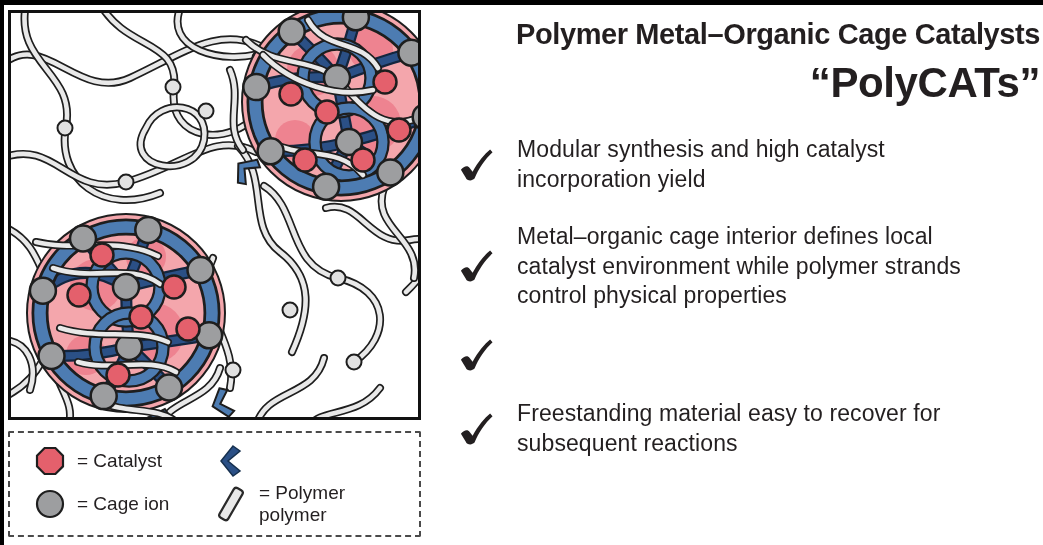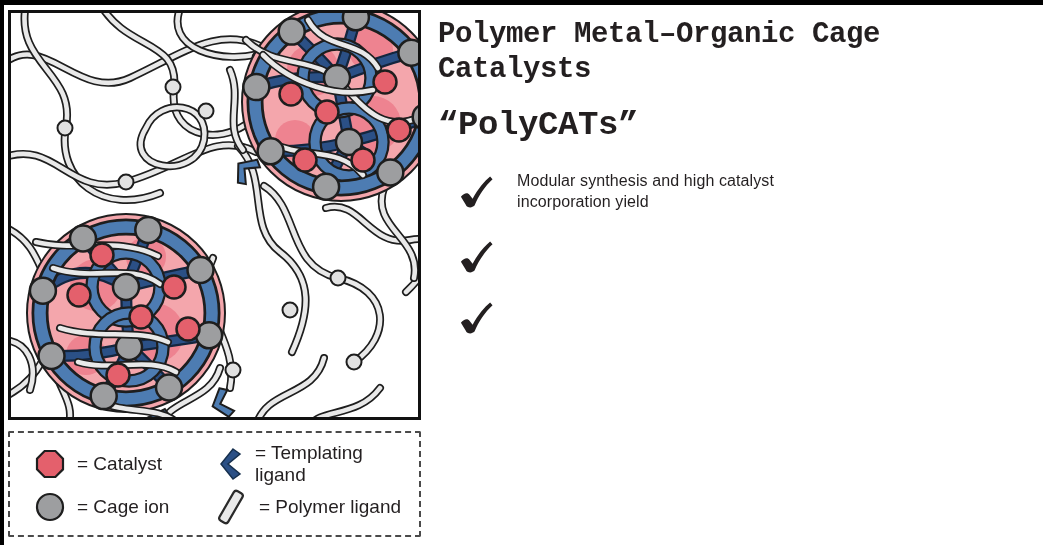--- a/index.html
+++ b/index.html
@@ -30,27 +30,27 @@
   .legend{
     position:absolute;left:4px;top:426px;width:413px;height:106px;box-sizing:border-box;
     border:2.5px dashed #4a4a4a;border-radius:2px;
     display:grid;grid-template-columns:180px auto;align-items:center;
     padding:8px 4px 8px 24px;
   }
   .leg-item{display:flex;align-items:center;gap:11px;font-size:19px;color:var(--c-text);}
   .leg-item svg{flex:0 0 auto;}
   
   .panel{position:absolute;left:434px;top:12px;width:602px;}
-  .title{ text-align:left;font-weight:bold;letter-spacing:-0.4px;font-family:Liberation Mono, monospace;}
+  .title{ text-align:right;font-weight:bold;letter-spacing:-0.4px;}
   .title .l1{font-size:29px;line-height:1.22;}
-  .title .l2{font-size:34px;line-height:1.25;margin-top:16px;}
+  .title .l2{font-size:42px;line-height:1.25;margin-top:5px;}
   .checklist{list-style:none;margin:25px 0 0 0;padding:0 0 0 20px;}
   .checklist li{display:flex;align-items:center;gap:23px;margin-bottom:27px;}
   .check{flex:0 0 auto;}
-  .item-text{font-size:16px;line-height:1.3;white-space:pre-line;letter-spacing:0.1px;}
+  .item-text{font-size:23px;line-height:1.3;white-space:pre-line;letter-spacing:0.1px;}
 </style>
 </head>
 <body>
 
 <div class="frame">
 
   <svg class="art" width="413" height="410" viewBox="0 0 413 410">
     <defs>
       <clipPath id="boxclip">
           <rect x="3" y="3" width="407" height="404"></rect>
@@ -263,33 +263,32 @@
     <div class="leg-item">
       <svg width="32" height="32" viewBox="0 0 32 32">
         <polygon transform="translate(16,16)" points="13,5.4 5.4,13 -5.4,13 -13,5.4 -13,-5.4 -5.4,-13 5.4,-13 13,-5.4" fill="var(--c-catalyst-red)" stroke="var(--c-outline)" stroke-width="2.2"></polygon>
       </svg>
       <span>= Catalyst</span>
     </div>
     <div class="leg-item">
       <svg width="30" height="36" viewBox="0 0 30 36">
         <path d="M19 3 L26 8 L14 18 L26 28 L19 33 L7 18 Z" fill="var(--c-cage-blue-dark)" stroke="#16304E" stroke-width="1.5"></path>
       </svg>
-      <span>= Templating ligand</span>
     </div>
     <div class="leg-item">
       <svg width="32" height="32" viewBox="0 0 32 32">
         <circle cx="16" cy="16" r="13" fill="var(--c-metal-gray)" stroke="var(--c-outline)" stroke-width="2.2"></circle>
       </svg>
       <span>= Cage ion</span>
     </div>
     <div class="leg-item">
       <svg width="34" height="40" viewBox="0 0 34 40">
         <rect x="-5" y="-17" width="10" height="34" rx="3" transform="translate(17,20) rotate(30)" fill="var(--c-polymer-fill)" stroke="#2a2a2a" stroke-width="2.2"></rect>
       </svg>
-      <span>= Polymer ligand</span>
+      <span>= Polymer polymer</span>
     </div>
   </div>
 
   <div class="panel">
     <div class="title">
       <div class="l1">Polymer Metal–Organic Cage Catalysts</div>
       <div class="l2">“PolyCATs”</div>
     </div>
 
     <ul class="checklist">
@@ -297,22 +296,32 @@
         <svg class="check" width="36" height="34" viewBox="0 0 37 34">
           <path d="M3 22 C6 18 10 17 12 20 L15 24 C21 13 27 6 33 1 L35.5 4 C28 11 21 21 17 31 C14 34 9 33 8 30 Z" fill="var(--c-text)"></path>
         </svg>
         <span class="item-text">Modular synthesis and high catalyst
 incorporation yield</span>
       </li>
       <li>
         <svg class="check" width="36" height="34" viewBox="0 0 37 34">
           <path d="M3 22 C6 18 10 17 12 20 L15 24 C21 13 27 6 33 1 L35.5 4 C28 11 21 21 17 31 C14 34 9 33 8 30 Z" fill="var(--c-text)"></path>
         </svg>
+        <span class="item-text">Metal–organic cage interior defines local
+catalyst environment while polymer strands
+control physical properties</span>
       </li>
       <li>
         <svg class="check" width="36" height="34" viewBox="0 0 37 34">
           <path d="M3 22 C6 18 10 17 12 20 L15 24 C21 13 27 6 33 1 L35.5 4 C28 11 21 21 17 31 C14 34 9 33 8 30 Z" fill="var(--c-text)"></path>
         </svg>
       </li>
+      <li>
+        <svg class="check" width="36" height="34" viewBox="0 0 37 34">
+          <path d="M3 22 C6 18 10 17 12 20 L15 24 C21 13 27 6 33 1 L35.5 4 C28 11 21 21 17 31 C14 34 9 33 8 30 Z" fill="var(--c-text)"></path>
+        </svg>
+        <span class="item-text">Freestanding material easy to recover for
+subsequent reactions</span>
+      </li>
     </ul>
   </div>
 
 </div>
 
 </body></html>

